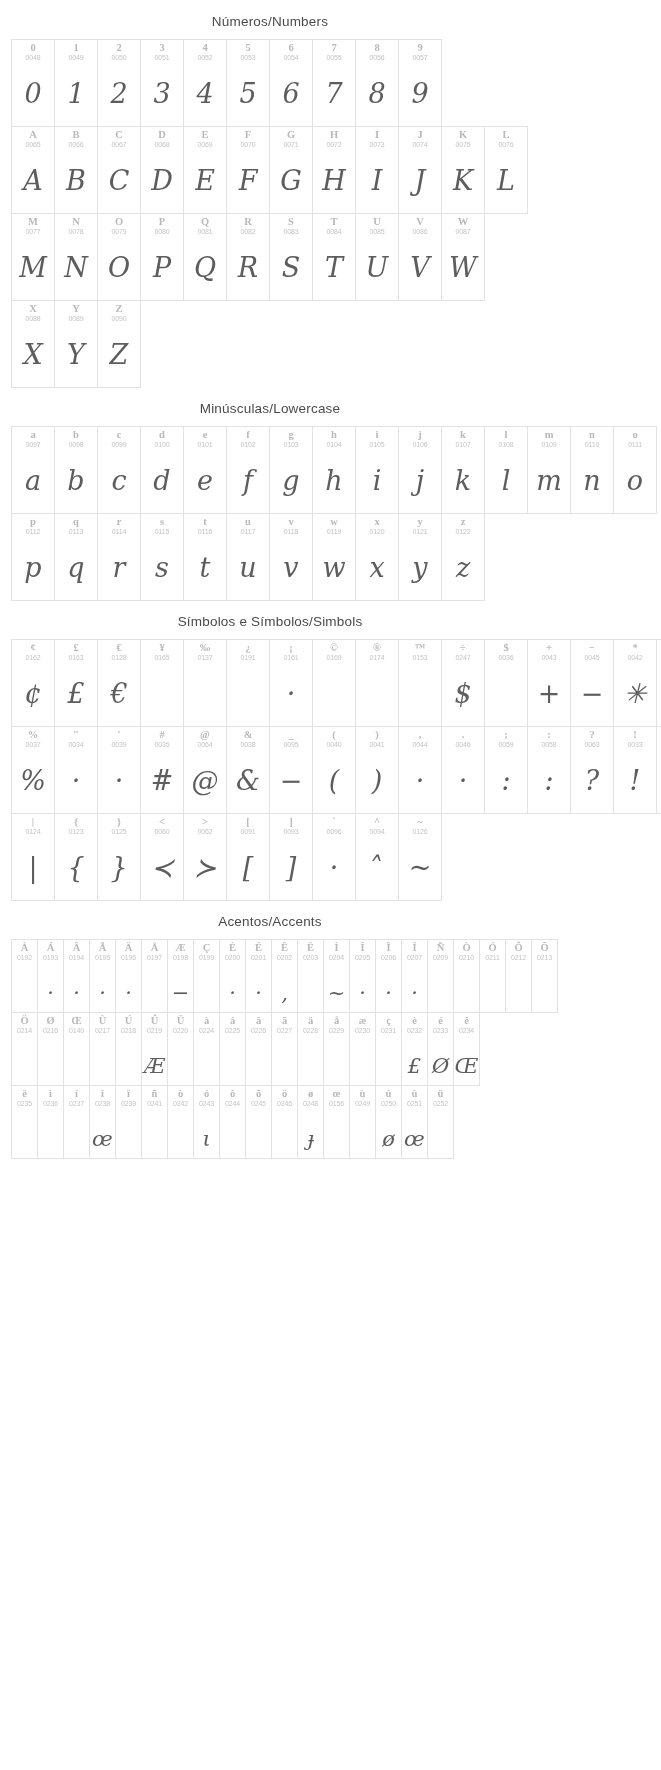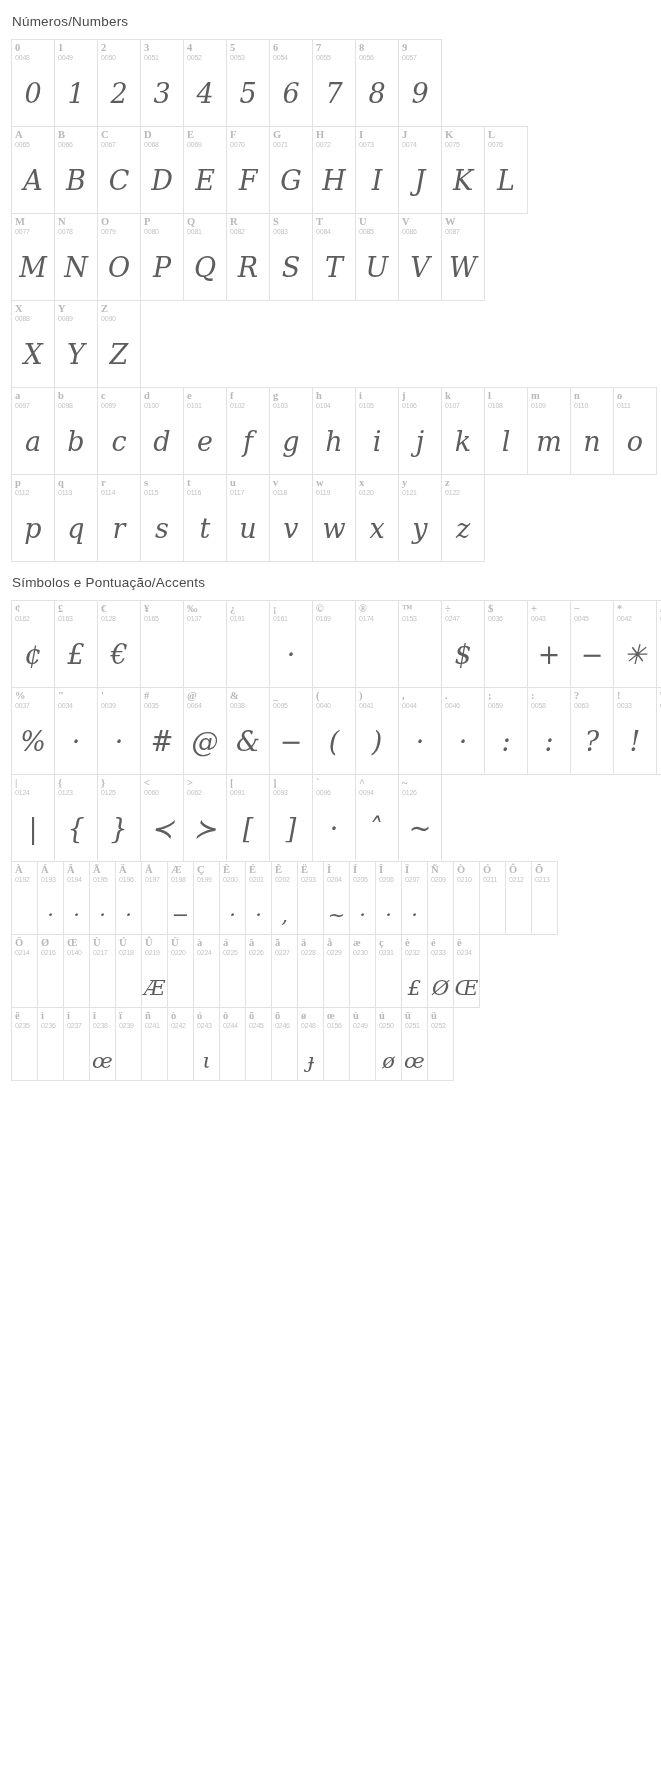--- a/index.html
+++ b/index.html
@@ -9,20 +9,21 @@
   }
   body {
     width: 661px;
     font-family: "Liberation Sans", sans-serif;
     color: #333333;
   }
   .page {
     width: 528px;
     box-sizing: border-box;
     padding: 0 0 20px 0;
+    text-align: center;
   }
   .section {
     margin: 0 0 0 0;
   }
   .section-title {
     font-size: 13.5px;
     color: #4a4a4a;
     font-weight: normal;
     letter-spacing: 0.2px;
     padding: 14px 0 10px 12px;
@@ -357,20 +358,21 @@
               <div class="meta">
                 <div class="ch">Z</div>
                 <div class="code">0090</div>
               </div>
               <div class="big">Z</div>
             </div>
           </div>
         </div>
       </div>
       <div class="section">
+        <div class="section-title">Minúsculas/Lowercase</div>
         <div class="glyph-rows">
           <div class="glyph-row">
             <div class="glyph-cell" style="width: 44px; height: 88px;">
               <div class="meta">
                 <div class="ch">a</div>
                 <div class="code">0097</div>
               </div>
               <div class="big">a</div>
             </div>
             <div class="glyph-cell" style="width: 44px; height: 88px;">
@@ -547,21 +549,21 @@
               <div class="meta">
                 <div class="ch">z</div>
                 <div class="code">0122</div>
               </div>
               <div class="big">z</div>
             </div>
           </div>
         </div>
       </div>
       <div class="section">
-        <div class="section-title">Símbolos e Pontuação/Accents</div>
+        <div class="section-title">Símbolos e Símbolos/Simbols</div>
         <div class="glyph-rows">
           <div class="glyph-row">
             <div class="glyph-cell" style="width: 44px; height: 88px;">
               <div class="meta">
                 <div class="ch">¢</div>
                 <div class="code">0162</div>
               </div>
               <div class="big">¢</div>
             </div>
             <div class="glyph-cell" style="width: 44px; height: 88px;">
@@ -852,20 +854,21 @@
               <div class="meta">
                 <div class="ch">~</div>
                 <div class="code">0126</div>
               </div>
               <div class="big">~</div>
             </div>
           </div>
         </div>
       </div>
       <div class="section">
+        <div class="section-title">Acentos/Accents</div>
         <div class="glyph-rows">
           <div class="glyph-row">
             <div class="glyph-cell empty" style="width: 27px; height: 74px;">
               <div class="meta">
                 <div class="ch">À</div>
                 <div class="code">0192</div>
               </div>
               <div class="big small"></div>
             </div>
             <div class="glyph-cell" style="width: 27px; height: 74px;">

